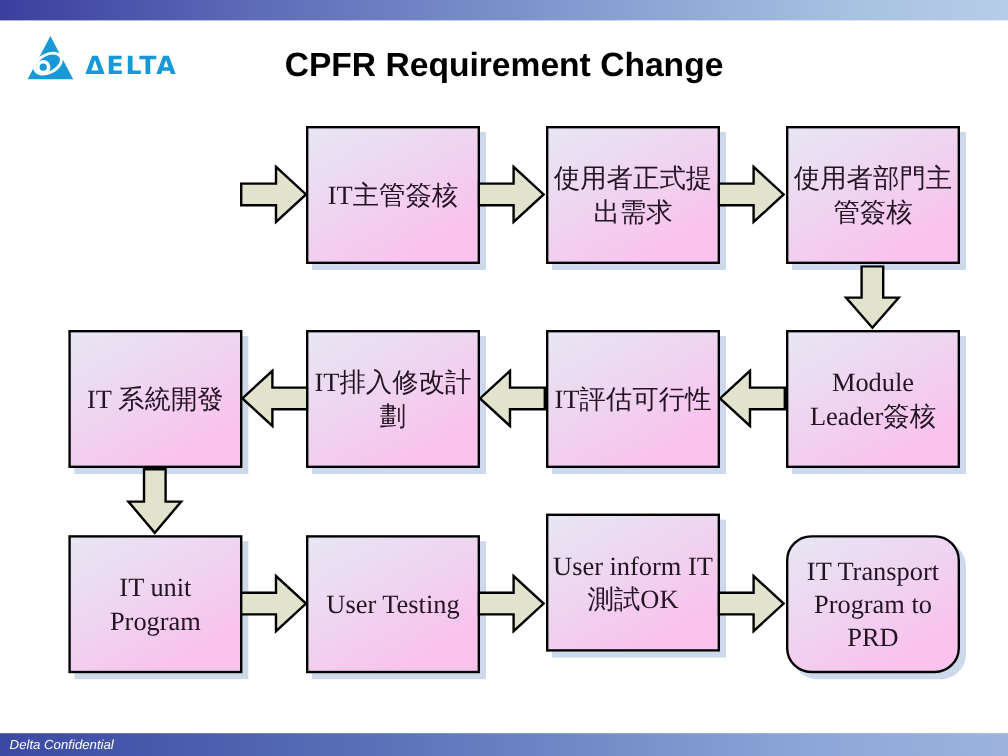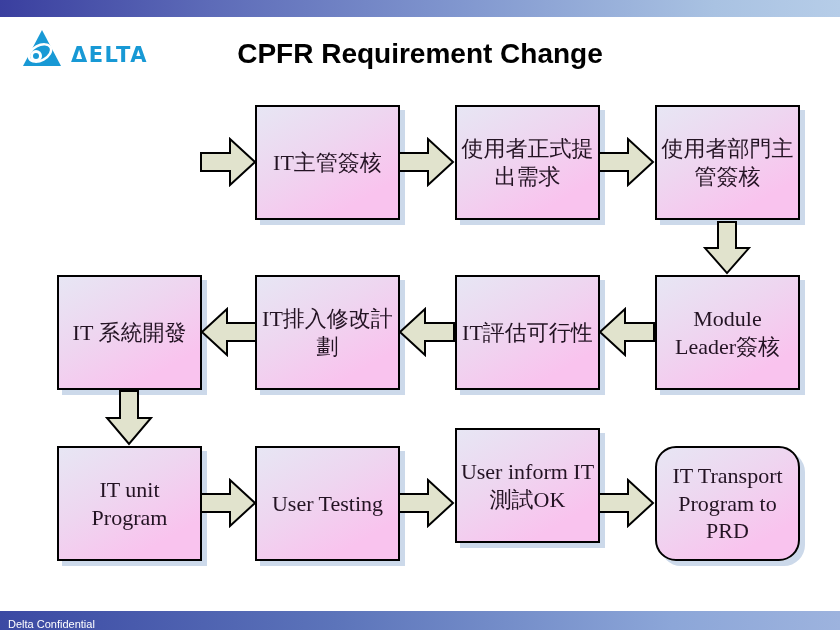--- a/index.html
+++ b/index.html
@@ -10,21 +10,21 @@
     overflow:hidden;
     font-family:"Liberation Sans", sans-serif;
   }
   .top-bar{
     position:absolute;left:0;top:0;width:840px;height:17px;
     background:linear-gradient(90deg,#3a3f9f 0%,#5d6bb8 25%,#8197cf 55%,#a9c2e2 85%,#b6cde8 100%);
   }
   .bottom-bar{
     position:absolute;left:0;bottom:0;width:840px;height:19px;
     background:linear-gradient(90deg,#3b49a3 0%,#5c74ba 40%,#8ca6d8 80%,#9db3de 100%);
-    display:flex;align-items:flex-end;
+    display:flex;align-items:center;font-style:italic;
   }
   .footer-text{
     color:#ffffff;font-size:11px;padding-left:8px;
     font-family:"Liberation Sans", sans-serif;
   }
   .logo{
     position:absolute;left:22px;top:27px;height:40px;
     display:flex;align-items:flex-end;gap:9px;
   }
   .logo-word{

